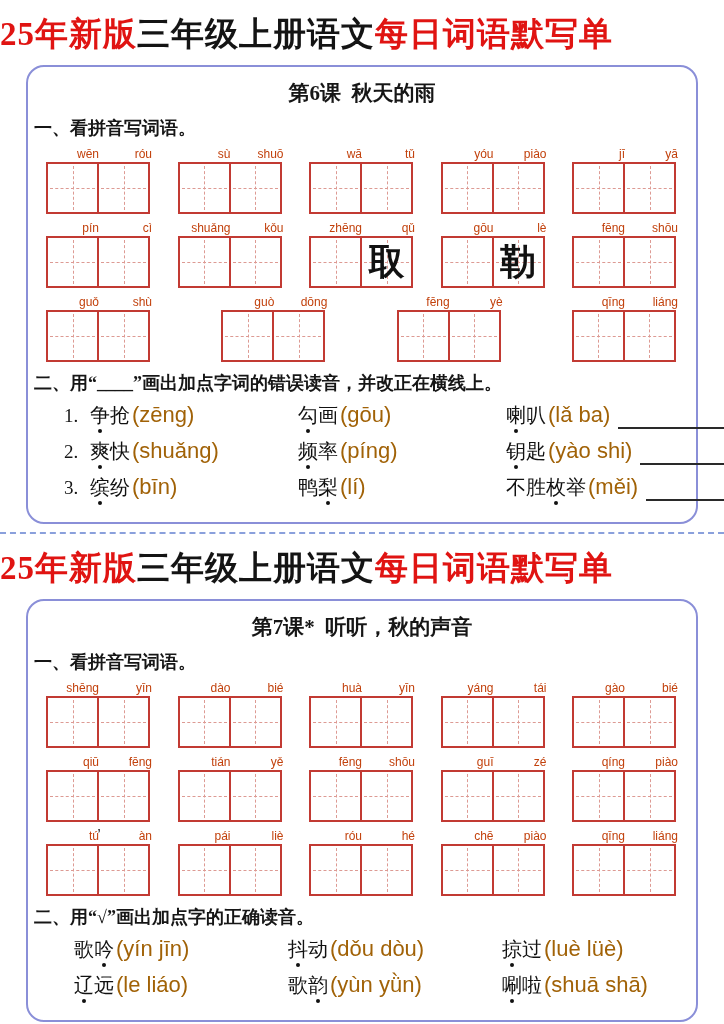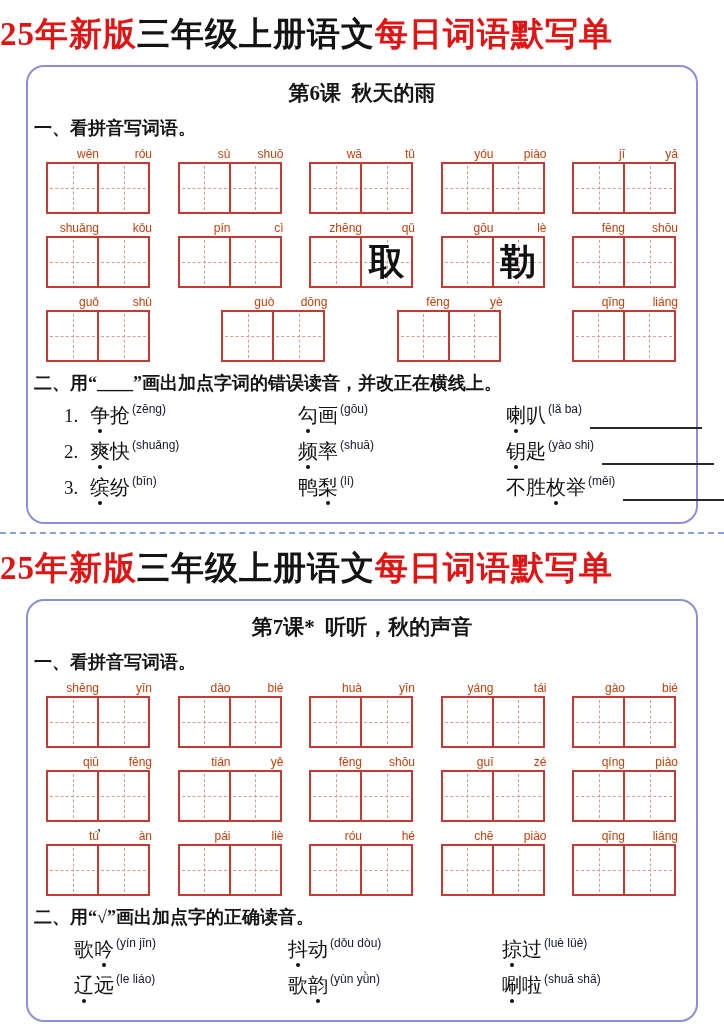--- a/index.html
+++ b/index.html
@@ -71,21 +71,21 @@
   .quiz-item:last-child{flex:1;width:auto}
   .word{white-space:nowrap}
   .ch{
     position:relative;display:inline-block;line-height:1.35;
     font-family:"Liberation Serif","DejaVu Serif",serif;font-size:20px;color:#111;
   }
   .ch.dotted::after{
     content:"";position:absolute;left:50%;bottom:-4px;transform:translateX(-50%);
     width:4px;height:4px;border-radius:50%;background:#111;
   }
-  .py-read{font-size:12px;color:#0f172a;margin-left:2px;white-space:nowrap}
+  .py-read{font-size:22px;color:#a16207;margin-left:2px;white-space:nowrap}
   .blank{
     display:inline-block;width:112px;height:17px;margin-left:8px;
     border-bottom:2px solid #2a2a2a;align-self:flex-end;flex:none;
   }
   .page-sep{border-top:2px dashed var(--sep);margin:8px 0 2px}
 </style>
 </head>
 <body>
 
 <div class="page-title">
@@ -144,32 +144,32 @@
           </div>
           <div class="cells">
             <div class="cell"></div>
             <div class="cell"></div>
           </div>
         </div>
       </div>
       <div class="pinyin-row">
         <div class="word-group">
           <div class="py-row">
+            <span class="py">pín</span>
+            <span class="py">cì</span>
+          </div>
+          <div class="cells">
+            <div class="cell"></div>
+            <div class="cell"></div>
+          </div>
+        </div>
+        <div class="word-group">
+          <div class="py-row">
             <span class="py">shuǎng</span>
             <span class="py">kǒu</span>
-          </div>
-          <div class="cells">
-            <div class="cell"></div>
-            <div class="cell"></div>
-          </div>
-        </div>
-        <div class="word-group">
-          <div class="py-row">
-            <span class="py">pín</span>
-            <span class="py">cì</span>
           </div>
           <div class="cells">
             <div class="cell"></div>
             <div class="cell"></div>
           </div>
         </div>
         <div class="word-group">
           <div class="py-row">
             <span class="py">zhēng</span>
             <span class="py">qǔ</span>
@@ -266,21 +266,21 @@
         </span>
       </div>
       <div class="quiz-row">
         <span class="num">2.</span>
         <span class="quiz-item">
           <span class="word"><span class="ch dotted">爽</span><span class="ch">快</span></span>
           <span class="py-read">(shuǎng)</span>
         </span>
         <span class="quiz-item">
           <span class="word"><span class="ch dotted">频</span><span class="ch">率</span></span>
-          <span class="py-read">(shuā)</span>
+          <span class="py-read">(píng)</span>
         </span>
         <span class="quiz-item">
           <span class="word"><span class="ch dotted">钥</span><span class="ch">匙</span></span>
           <span class="py-read">(yào shi)</span>
           <span class="blank"></span>
         </span>
       </div>
       <div class="quiz-row">
         <span class="num">3.</span>
         <span class="quiz-item">

